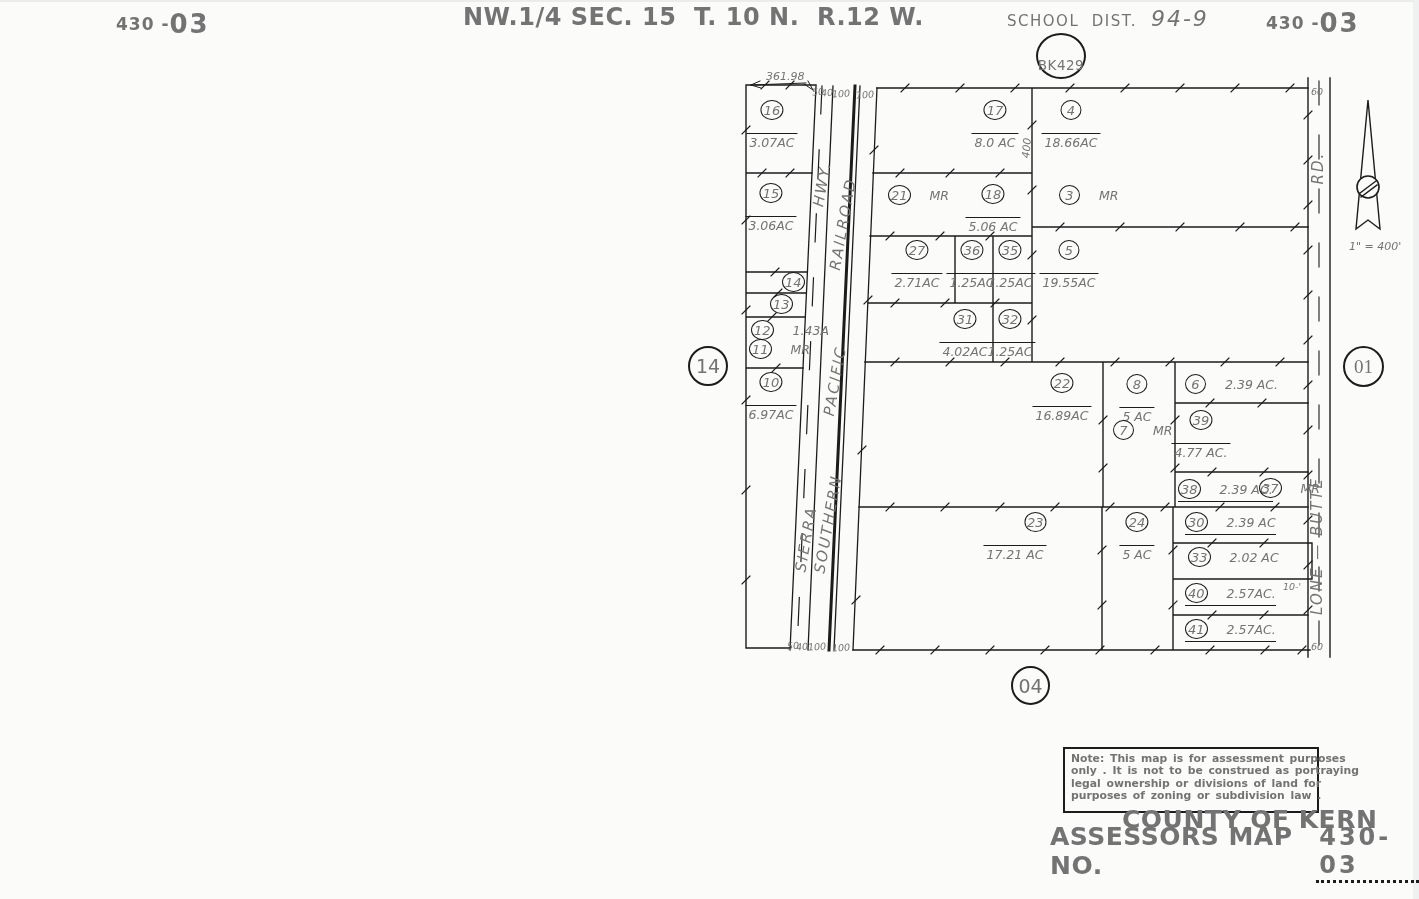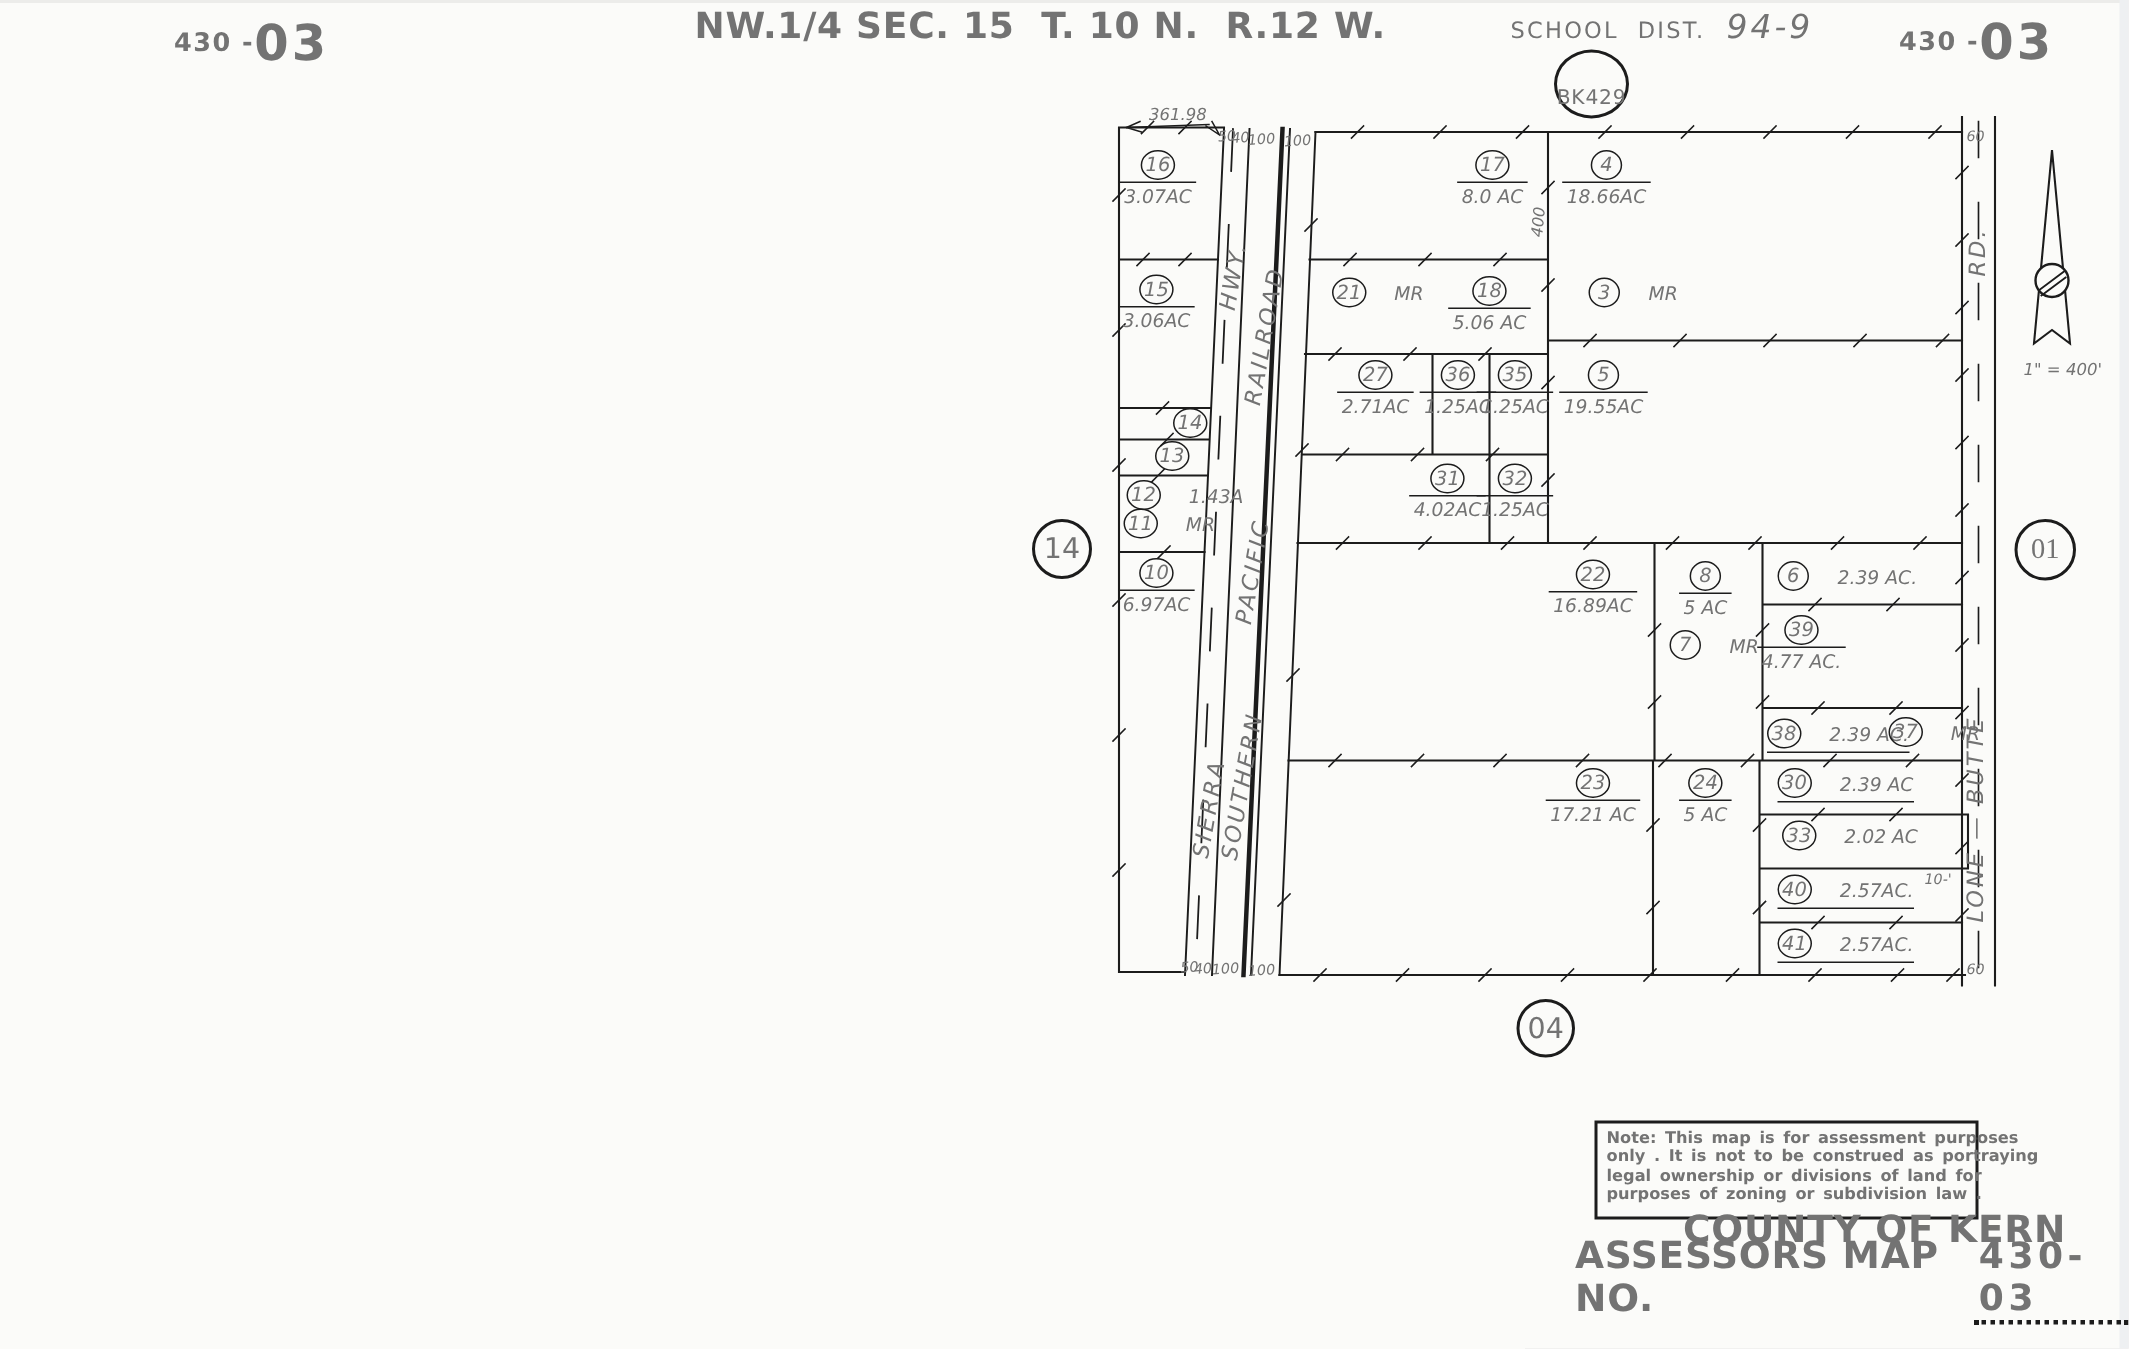--- a/index.html
+++ b/index.html
@@ -6,36 +6,36 @@
   #stage{position:relative;width:1419px;height:899px;background:#fbfbf9;overflow:hidden;
          font-family:"DejaVu Sans",sans-serif;color:#737373;}
   #stage .abs{position:absolute;}
   svg.layer{position:absolute;left:0;top:0;width:1419px;height:899px;}
   .right-edge{position:absolute;right:0;top:0;width:6px;height:899px;background:#eef0f2;}
   .top-edge{position:absolute;left:0;top:0;width:1419px;height:2px;background:#ececea;}
 
   
   .sheetno{display:flex;align-items:center;font-weight:600;letter-spacing:1px;}
   .sheetno .sm{font-size:17px;}
-  .sheetno .bg{font-size:33px;letter-spacing:2px;}
+  .sheetno .bg{font-size:26px;letter-spacing:2px;}
   .qtitle{font-size:24px;font-weight:600;letter-spacing:.5px;white-space:pre;}
   .school{display:flex;align-items:baseline;white-space:pre;}
   .school .lbl{font-size:15px;letter-spacing:1.5px;}
   .school .val{font-size:22px;font-style:italic;margin-left:14px;letter-spacing:2px;}
   .bigcircle{border:2px solid #1c1c1c;border-radius:50%;display:flex;align-items:center;
              justify-content:center;background:transparent;}
   .bk{align-items:flex-end;font-size:13.5px;padding-bottom:4px;box-sizing:border-box;letter-spacing:.5px;}
 
   
   .pf{position:absolute;display:flex;flex-direction:column;align-items:center;
       transform:translateX(-50%);font-style:italic;}
   .num{border:1.5px solid #1c1c1c;border-radius:50%;min-width:21px;height:20px;line-height:19px;
        text-align:center;font-size:13px;font-style:italic;padding:0 2px;box-sizing:border-box;
        white-space:nowrap;}
-  .pf .ac{border-top:1.5px solid #1c1c1c;font-size:12.5px;padding:1px 3px 0 3px;margin-top:1px;
+  .pf .ac{border-top:1.5px solid #1c1c1c;font-size:12.5px;padding:1px 3px 0 3px;margin-top:13px;
           white-space:nowrap;}
   .pi{position:absolute;display:flex;align-items:center;gap:19px;font-style:italic;}
   .pi .acr{font-size:12.5px;white-space:nowrap;}
   .pi.ul{border-bottom:1.5px solid #1c1c1c;padding-bottom:2px;}
   .conly{position:absolute;}
 
   
   .rot,.rot90{position:absolute;font-style:italic;font-size:15px;letter-spacing:2px;
       white-space:nowrap;transform-origin:center;}
   .rot{transform:translate(-50%,-50%) rotate(-80deg);}
@@ -209,21 +209,21 @@
       <span class="ac">16.89AC</span>
     </div>
   <div class="pf" style="left:1137px;top:374px;">
       <span class="num">8</span>
       <span class="ac">5 AC</span>
     </div>
   <div class="pf" style="left:1201px;top:410px;">
       <span class="num">39</span>
       <span class="ac">4.77 AC.</span>
     </div>
-  <div class="pf" style="left:1062px;top:512px;">
+  <div class="pf" style="left:1015px;top:512px;align-items:flex-end;">
       <span class="num">23</span>
       <span class="ac">17.21 AC</span>
     </div>
   <div class="pf" style="left:1137px;top:512px;">
       <span class="num">24</span>
       <span class="ac">5 AC</span>
     </div>
 
   <div class="pi" style="left:751px;top:320px;">
       <span class="num">12</span>

